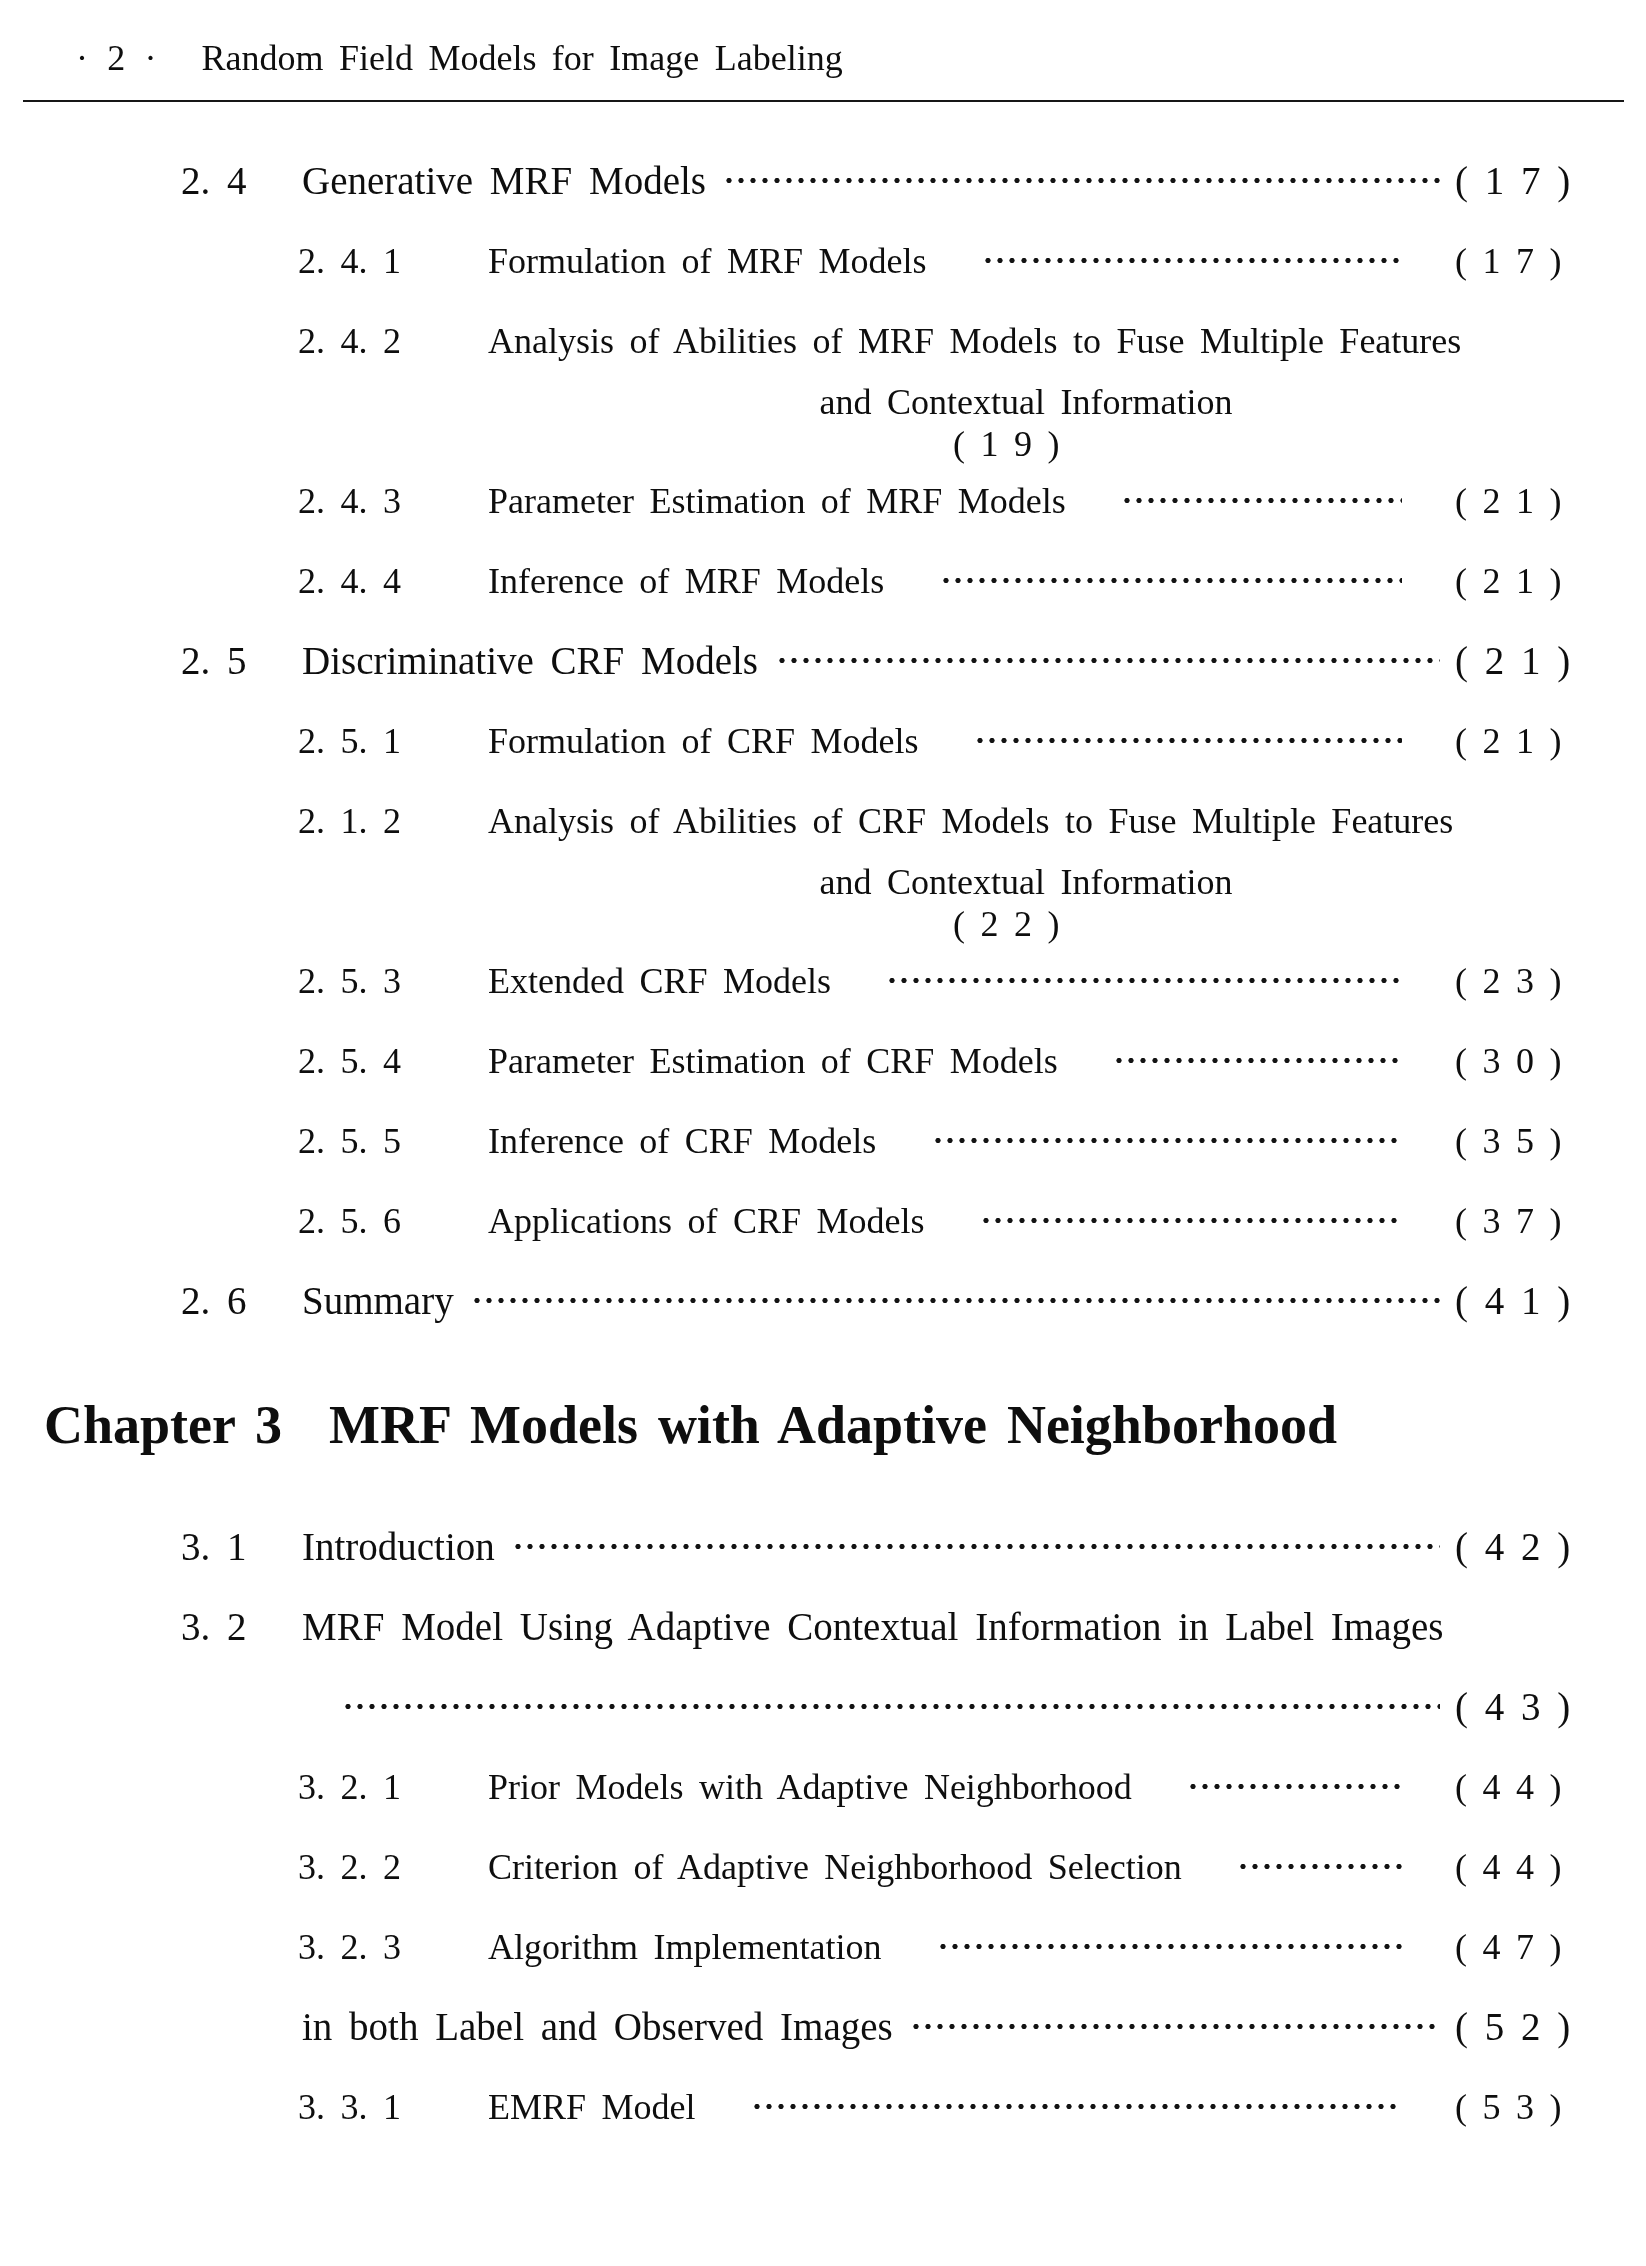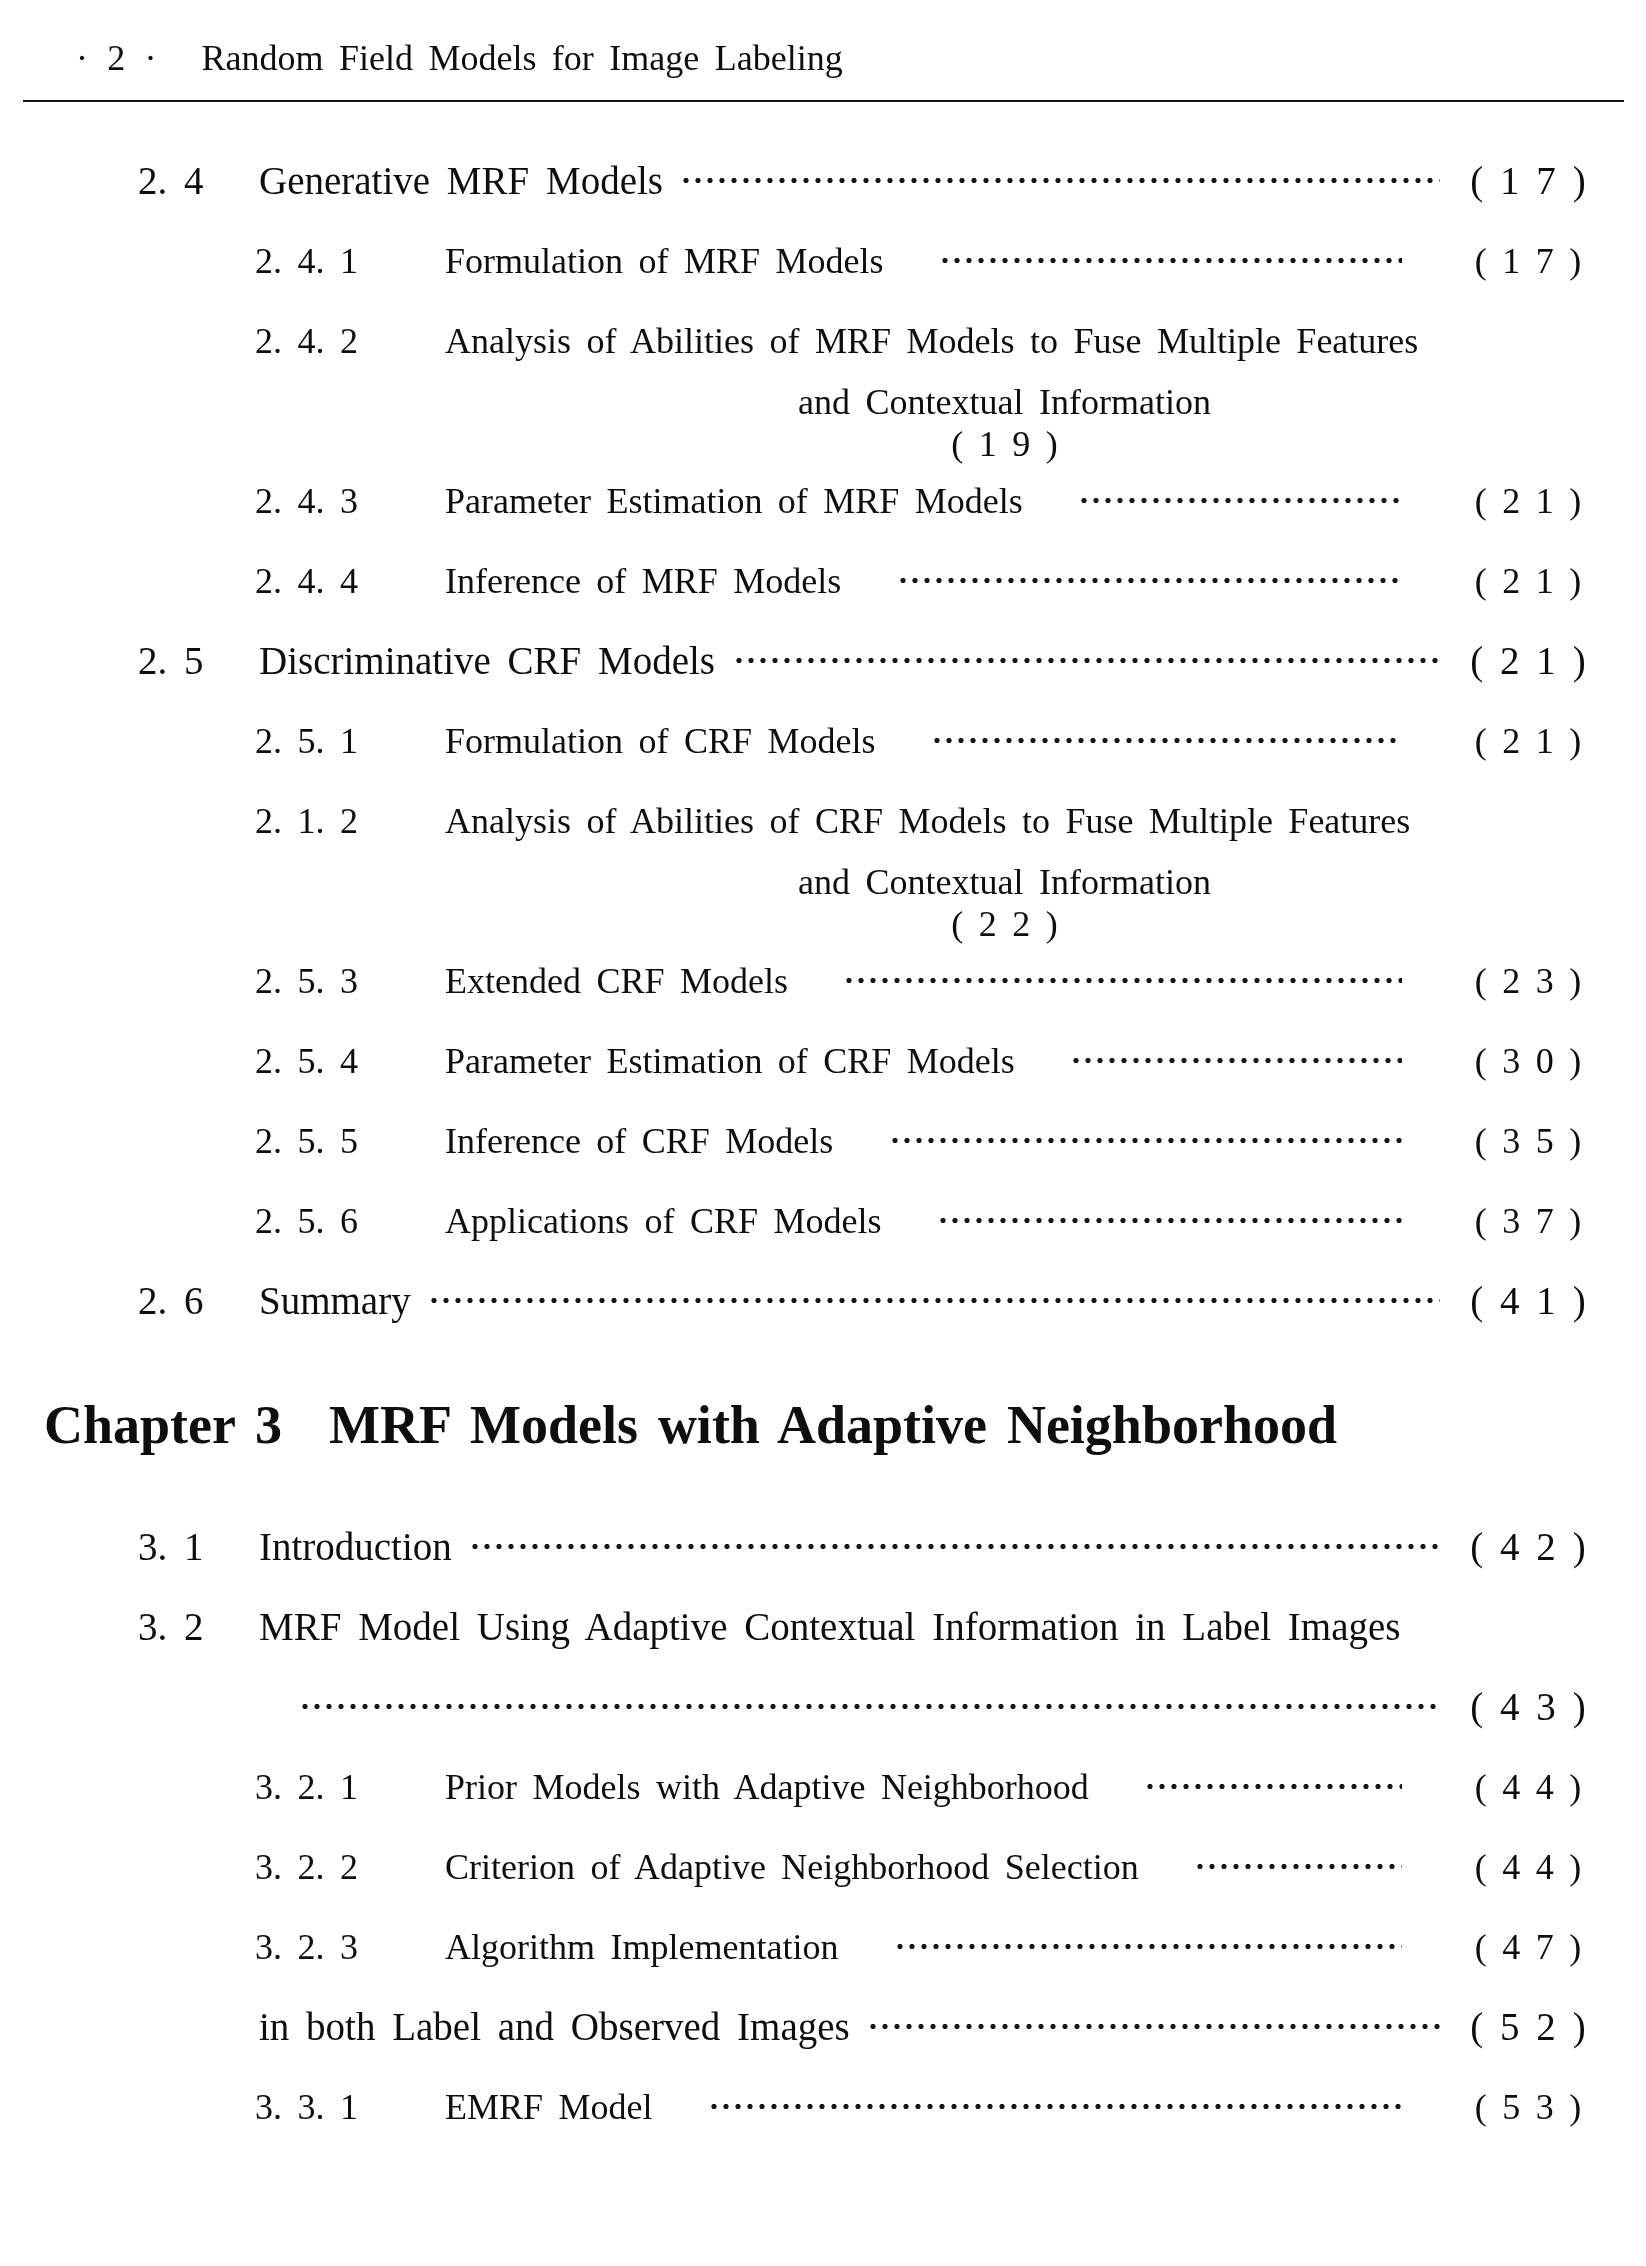--- a/index.html
+++ b/index.html
@@ -27,20 +27,21 @@
     border-top: 2.9px solid #161616;
   }
   .toc { margin-top: 39px; }
   .toc-part2 { margin-top: 50px; }
   .row {
     height: 80px;
     display: flex;
     align-items: center;
     padding-right: 46px;
     word-spacing: 0.18em;
+    margin-left: 43px;
   }
   .row.sec      { padding-left: 138px; font-size: 39px; }
   .row.sub      { padding-left: 255px; font-size: 36px; gap: 38px; }
   .row.cont     { padding-left: 408px; font-size: 36px; flex-direction: column; }
   .row.cont-sec { padding-left: 259px; font-size: 39px; }
   .row.dots-row { padding-left: 281px; font-size: 39px; }
   .num { white-space: nowrap; }
   .num.sec-num { min-width: 121px; }
   .num.sub-num { min-width: 152px; }
   .title { white-space: nowrap; }
@@ -48,21 +49,21 @@
     flex: 1 1 auto;
     height: 39px;
     margin: 0 15.5px 0 17.5px;
     background-image: radial-gradient(circle, #131313 2.3px, rgba(0,0,0,0) 2.9px);
     background-size: 12px 39px;
     background-repeat: repeat-x;
     background-position: left center;
   }
   .page-num {
     min-width: 146px;
-    text-align: center;
+    text-align: left;
     white-space: nowrap;
     font-family: Liberation Serif, serif;
   }
   .chapter-heading {
     margin: 52px 0 0 44px;
     height: 64px;
     line-height: 64px;
     font-size: 54px;
     font-weight: bold;
     white-space: nowrap;

